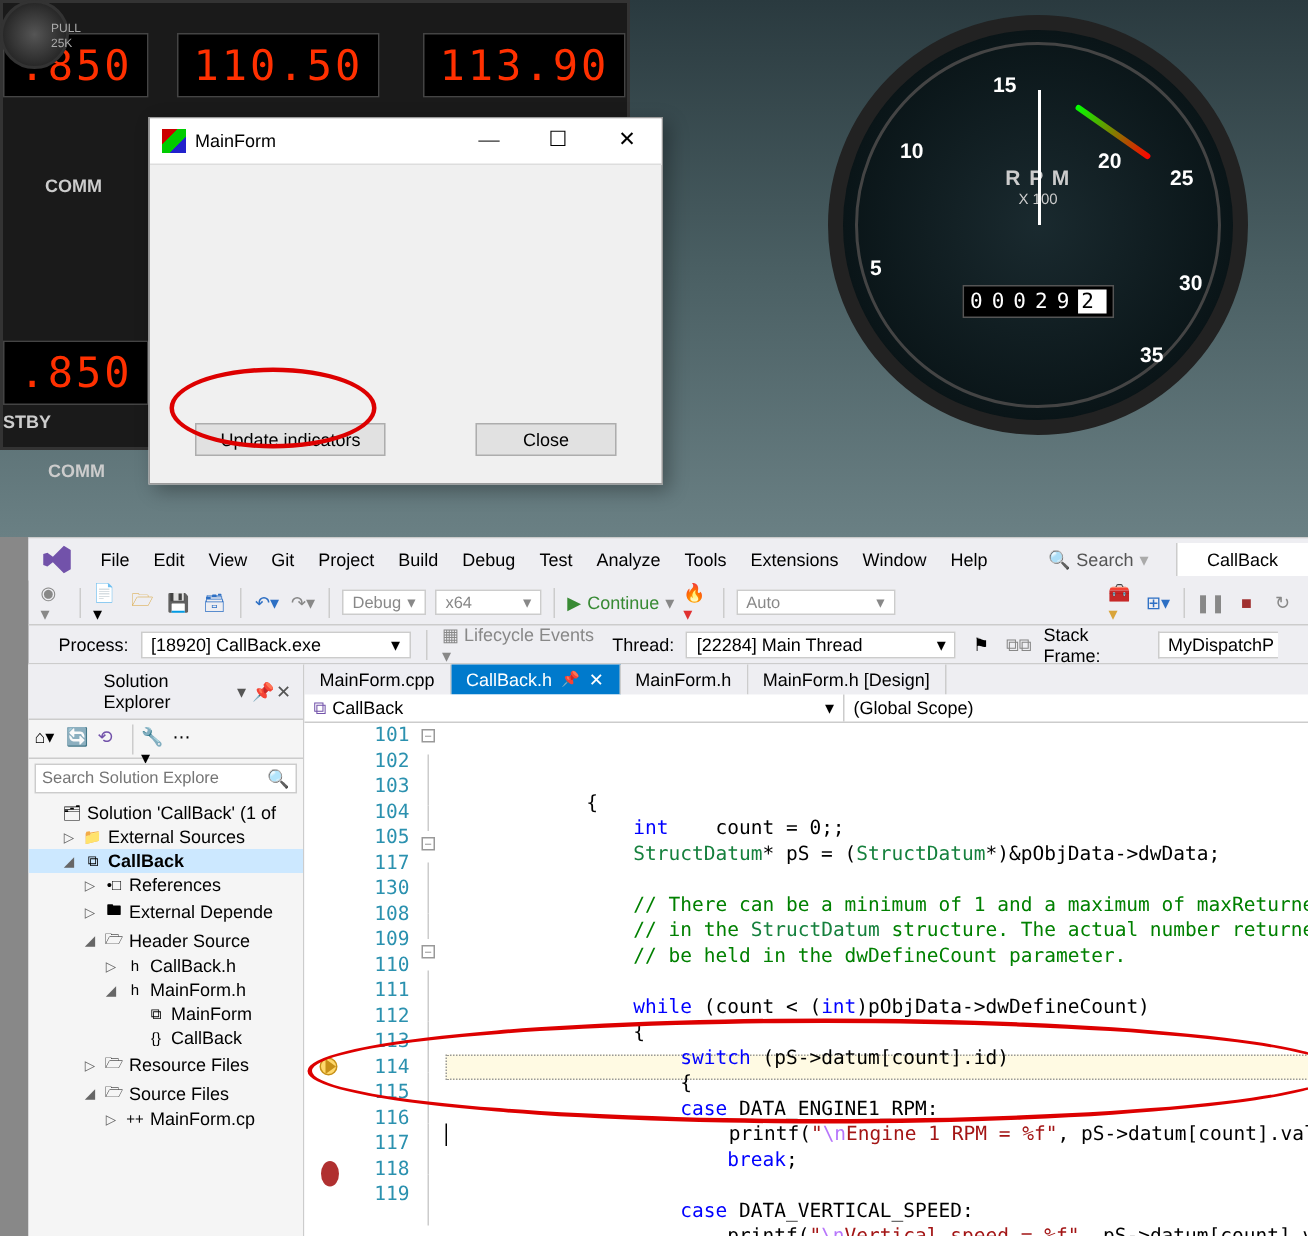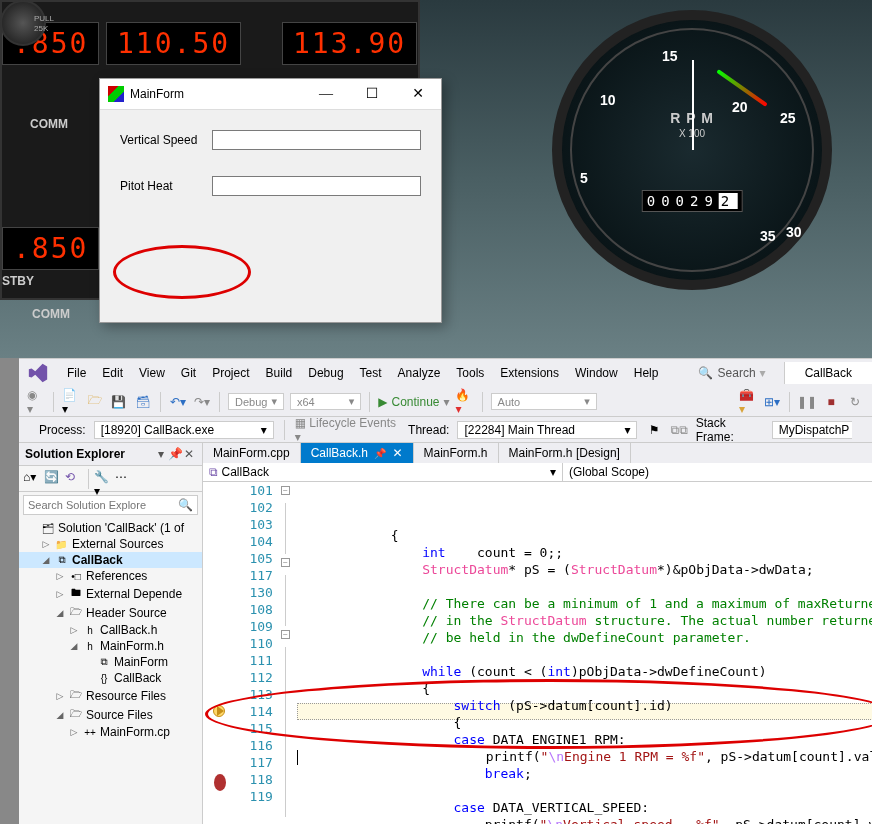--- a/index.html
+++ b/index.html
@@ -20,21 +20,21 @@
 .gauge-rpm { position: absolute; width: 100%; text-align: center; top: 90px; color: #ccc; font-size: 14px; font-weight: bold; letter-spacing: 1px; }
 .gauge-x100 { position: absolute; width: 100%; text-align: center; top: 108px; color: #ccc; font-size: 10px; }
 .gauge-hours { position: absolute; width: 100%; text-align: center; bottom: 18px; color: #ddd; font-size: 11px; letter-spacing: 2px; }
 .gauge-needle { position: absolute; left: 50%; top: 50%; width: 2px; height: 90px; background: #fff; transform-origin: top; transform: rotate(180deg); }
 .gauge-num { position: absolute; color: #fff; font-size: 14px; font-weight: bold; }
 .gn5  { left: 18px; top: 150px; }
 .gn10 { left: 38px; top: 72px; }
 .gn15 { left: 100px; top: 28px; }
 .gn20 { left: 170px; top: 40px; margin-top: 39px; }
 .gn25 { left: 218px; top: 90px; }
-.gn30 { left: 224px; top: 160px; margin-top: 44px; }
+.gn30 { left: 224px; top: 160px; }
 .gn35 { left: 198px; top: 208px; }
 .green-arc { position: absolute; width: 60px; height: 4px; background: linear-gradient(90deg, #0f0, #f00); right: 50px; top: 66px; border-radius: 2px; transform: rotate(35deg); }
 .odometer { position: absolute; left: 50%; transform: translateX(-50%); top: 170px; background: #000; color: #fff; font-family: monospace; letter-spacing: 6px; padding: 2px 4px; font-size: 14px; border: 1px solid #555; }
 .odometer .last-digit { background: #fff; color: #000; padding: 0 2px; }
 
 
 .mainform { position: absolute; left: 99px; top: 78px; width: 343px; height: 245px; background: #f0f0f0; border: 1px solid #9a9a9a; box-shadow: 4px 4px 12px rgba(0,0,0,0.3); }
 .mf-titlebar { height: 31px; background: #fff; display: flex; align-items: center; padding-left: 8px; border-bottom: 1px solid #ddd; }
 .mf-icon { width: 16px; height: 16px; background: linear-gradient(135deg, #c00 0%, #c00 33%, #0c0 33%, #0c0 66%, #22c 66%); margin-right: 6px; }
 .mf-title { font-size: 12px; flex: 1; }
@@ -64,21 +64,21 @@
 .tb-continue { color: #388a34; display: flex; align-items: center; gap: 4px; }
 .play-green { color: #388a34; }
 .play-red { color: #e03030; }
 
 .vs-toolbar2 { height: 26px; display: flex; align-items: center; padding: 0 20px; gap: 8px; font-size: 12px; border-bottom: 1px solid #ccc; }
 .tb2-field { border: 1px solid #ccc; background: #fff; padding: 1px 6px; min-width: 150px; display:flex; justify-content:space-between; align-items:flex-end; }
 
 .vs-body { display: flex; height: calc(100% - 84px); }
 .solution-panel { width: 194px; background: #f5f5f5; border-right: 1px solid #ccc; display: flex; flex-direction: column; font-size: 12px; }
 .sol-title { background: #eeeef2; padding: 4px 6px; display: flex; align-items: center; border-bottom: 1px solid #ccc; }
-.sol-title-text { flex: 1; font-weight: 700; }
+.sol-title-text { flex: 1; font-weight: 400; margin-left: 44px; }
 .pin-icon, .x-icon, .down-chev { width: 14px; text-align: center; color: #555; }
 .sol-toolbar { padding: 3px 4px; display: flex; gap: 3px; border-bottom: 1px solid #ccc; height: 26px; align-items: center; }
 .sol-tb-icon { width: 18px; height: 18px; }
 .sol-search { display: flex; border: 1px solid #ccc; background: #fff; margin: 3px 4px; }
 .sol-search input { border: none; flex: 1; padding: 2px 4px; font-size: 11px; outline: none; }
 .sol-tree { flex: 1; overflow: hidden; padding: 2px 0; }
 .tree-node { padding: 1px 2px; display: flex; align-items: center; white-space: nowrap; gap: 3px; }
 .tree-node.selected { background: #cce8ff; }
 .tree-indent { display: inline-block; }
 .tree-exp { width: 12px; font-size: 9px; color: #666; display: inline-block; text-align: center; }
@@ -96,42 +96,42 @@
 .code-area { flex: 1; display: flex; background: #fff; font-family: Consolas, monospace; font-size: 13px; position: relative; }
 .gutter { width: 34px; background: #fff; }
 .linenums { width: 44px; text-align: right; color: #2b91af; padding-right: 8px; }
 .linenums div, .gutter div, .outline div { height: 17px; line-height: 17px; }
 .outline { width: 16px; color: #999; }
 .outline .line { border-left: 1px solid #ccc; height: 17px; margin-left: 4px; }
 .outline .box { border: 1px solid #999; width: 9px; height: 9px; margin: 4px 0 4px 0; font-size: 8px; text-align: center; line-height: 7px; }
 .code { flex: 1; white-space: pre; position: relative; }
 .code-line { height: 17px; line-height: 17px; }
 .kw { color: #0000ff; }
-.type { color: #ec4899; }
+.type { color: #15803d; }
 .comment { color: #008000; }
 .str { color: #a31515; }
 .esc { color: #b776fb; }
 
 .breakpoint { width: 12px; height: 12px; background: #b03030; border-radius: 50%; margin: 2px auto; }
 .bp-arrow { width: 14px; height: 14px; margin: 1px auto; position: relative; }
 .bp-arrow::before { content: ""; position: absolute; width: 10px; height: 10px; background: #ffd86b; border: 1px solid #c79018; border-radius: 50%; left: 0; top: 1px; }
 .bp-arrow::after { content: ""; position: absolute; left: 4px; top: 2px; border-left: 7px solid #c79018; border-top: 5px solid transparent; border-bottom: 5px solid transparent; }
 .current-line { position: absolute; left: 0; right: 0; height: 17px; background: #fffae3; border: 1px dotted #999; z-index: 0; }
 .code-content { position: relative; z-index: 1; }
 .caret { display: inline-block; width: 1px; height: 15px; background: #000; vertical-align: middle; }
 
 .ellipse2 { left: 186px; top: 320px; width: 690px; height: 70px; z-index: 50; }
 </style>
 </head>
 <body>
 
 <div class="sim-bg">
   <div class="radio-panel">
     <div class="digit-display dd1">.850</div>
-    <div class="digit-display" style="left:104px;top:20px">110.50</div>
+    <div class="digit-display" style="left:116px;top:20px">110.50</div>
     <div class="digit-display" style="left:280px;top:20px">113.90</div>
     <div class="radio-label" style="left:28px;top:115px">COMM</div>
     <div class="digit-display dd4">.850</div>
     <div class="radio-label" style="left:0;top:272px">STBY</div>
     <div class="radio-label rl3">COMM</div>
   </div>
   <div class="pull-knob">PULL<br>25K</div>
   <div class="gauge">
     <div class="gauge-inner"></div>
     <div class="gauge-num gn5">5</div>
@@ -150,29 +150,23 @@
 </div>
 
 <div class="mainform">
   <div class="mf-titlebar">
     <div class="mf-icon"></div>
     <div class="mf-title">MainForm</div>
     <div class="mf-btn">—</div>
     <div class="mf-btn">☐</div>
     <div class="mf-btn mf-close">✕</div>
   </div>
-  <div class="mf-body">
-    <div class="mf-row">
-      <div class="mf-label">Vertical Speed</div>
-      <input class="mf-input" value="" style="">
-    </div>
-    <div class="mf-row">
-      <div class="mf-label">Pitot Heat</div>
-      <input class="mf-input" value="" style="">
-    </div>
+  <div class="mf-buttons">
+    <button class="mf-button" style="background:#e1e1e1">Update indicators</button>
+    <button class="mf-button close">Close</button>
   </div>
 </div>
 <div class="ellipse ellipse1"></div>
 
 <div class="vs">
   <div class="vs-menubar">
     <svg class="vs-logo" viewBox="0 0 24 24">
         <path fill="#7252aa" d="M17 2l5 3v14l-5 3-8-8-4 3-3-1V8l3-1 4 3 8-8z"></path>
       </svg>
     <div id="menu-items" style="display: flex;">

